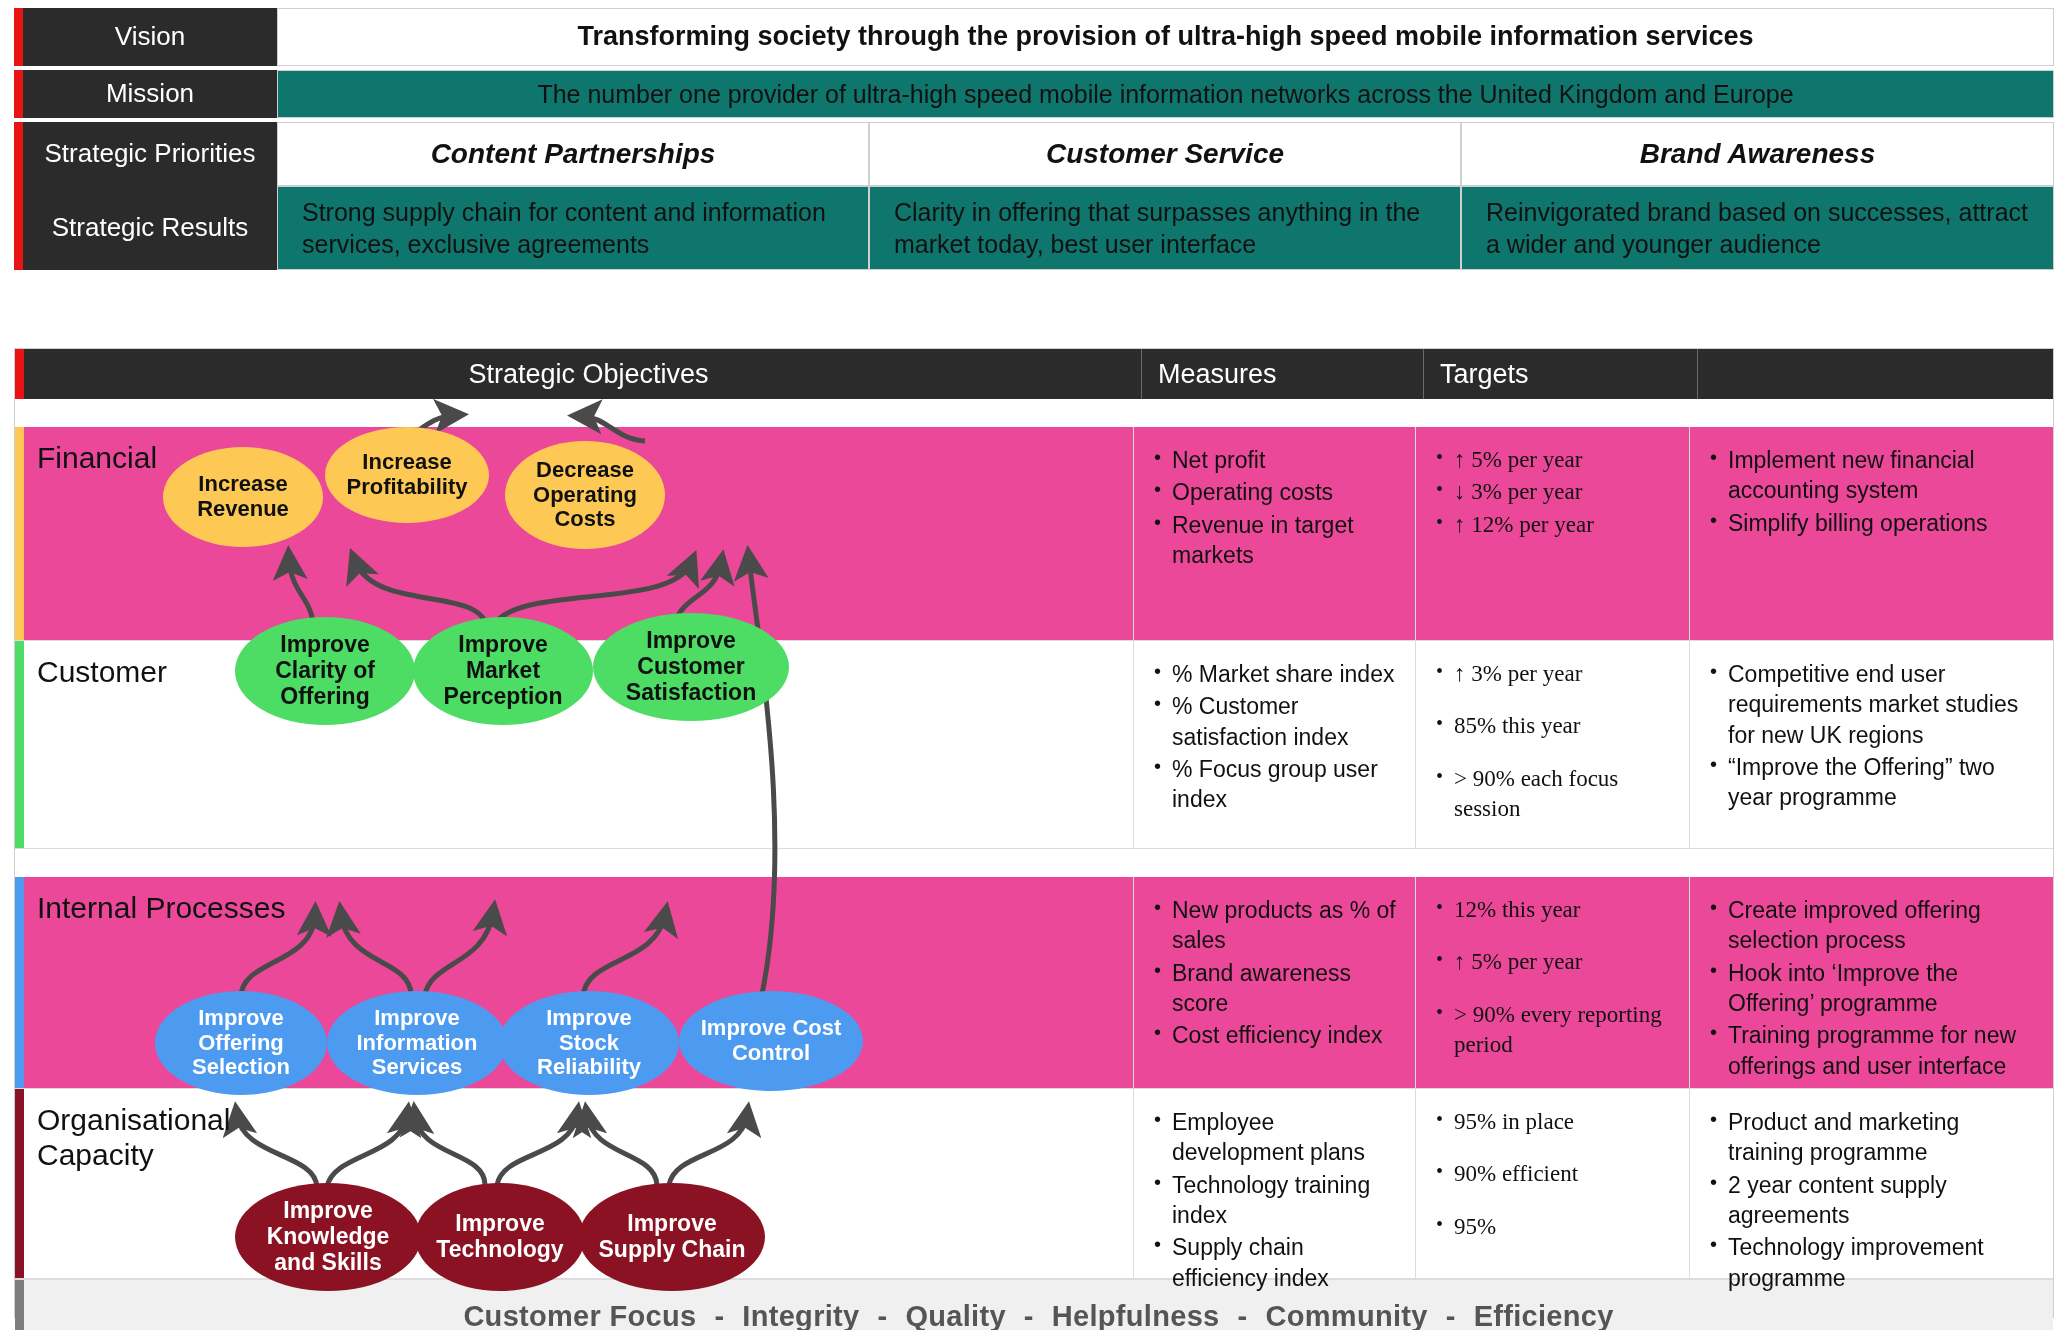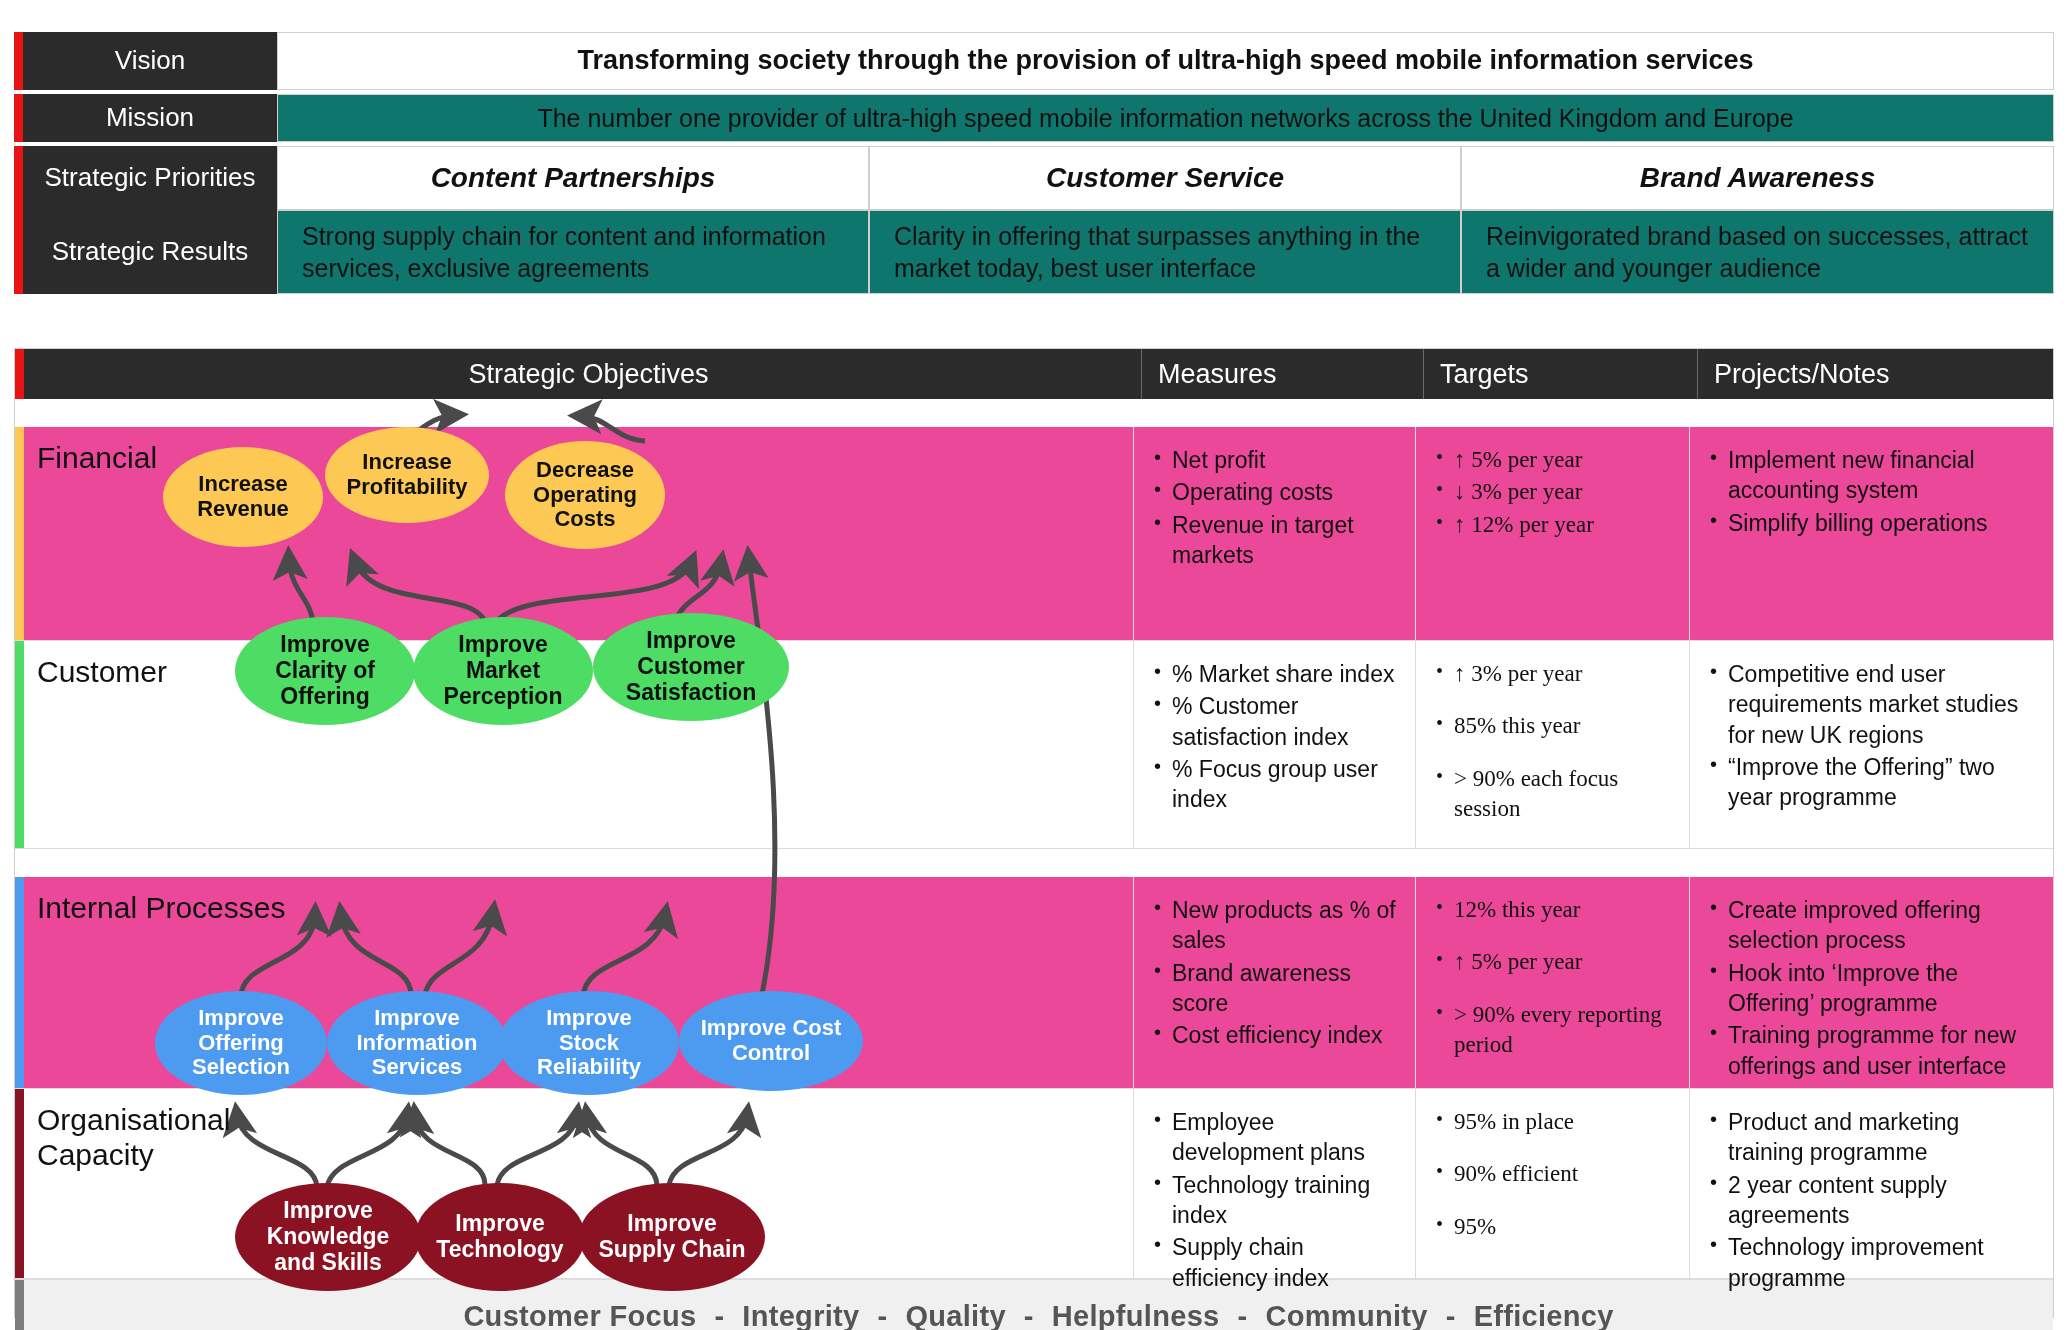--- a/index.html
+++ b/index.html
@@ -26,21 +26,21 @@
     box-sizing:border-box;border:1px solid #cfcfcf;
     display:flex;align-items:center;padding:10px 24px;
     font-size:25px;line-height:1.3;
   }
   .cell.ctr{justify-content:center;text-align:right;}
   .cell.white{background:#ffffff;}
   .cell.gray{background:#0f766e;}
   .vision-text{font-weight:bold;font-size:27px;}
   .prio-text{font-weight:bold;font-style:italic;font-size:28px;}
 
-  .r-vision{height:58px;margin-bottom:4px;margin-top:24px;}
+  .r-vision{height:58px;margin-bottom:4px;}
   .r-mission{height:48px;margin-bottom:4px;}
   .r-prio{height:64px;}
   .r-res{height:84px;}
 
   
   .mainblock{position:absolute;left:14px;top:348px;width:2040px;height:970px;
     border:1px solid #cfcfcf;background:#ffffff;box-sizing:border-box;}
   .mhead{display:flex;height:50px;background:#2b2b2b;color:#fff;}
   .mhead .accent{background:#e81313;}
   .mh-cell{
@@ -160,21 +160,20 @@
 
   </div>
 
   <div class="mainblock">
 
     <div class="mhead">
       <div class="accent"></div>
       <div class="mh-cell ctr mh-so">Strategic Objectives</div>
       <div class="mh-cell mh-me">Measures</div>
       <div class="mh-cell mh-ta">Targets</div>
-      <div class="mh-cell mh-pn">Projects/Notes</div>
     </div>
 
     <div class="prow row-gray" style="height:214px;">
       <div class="pacc" style="background:#fdc954"></div>
       <div class="p-map">
         <div class="p-name">Financial</div>
       </div>
       <div class="p-col">
         <ul class="bl">
           <li>Net profit</li>

